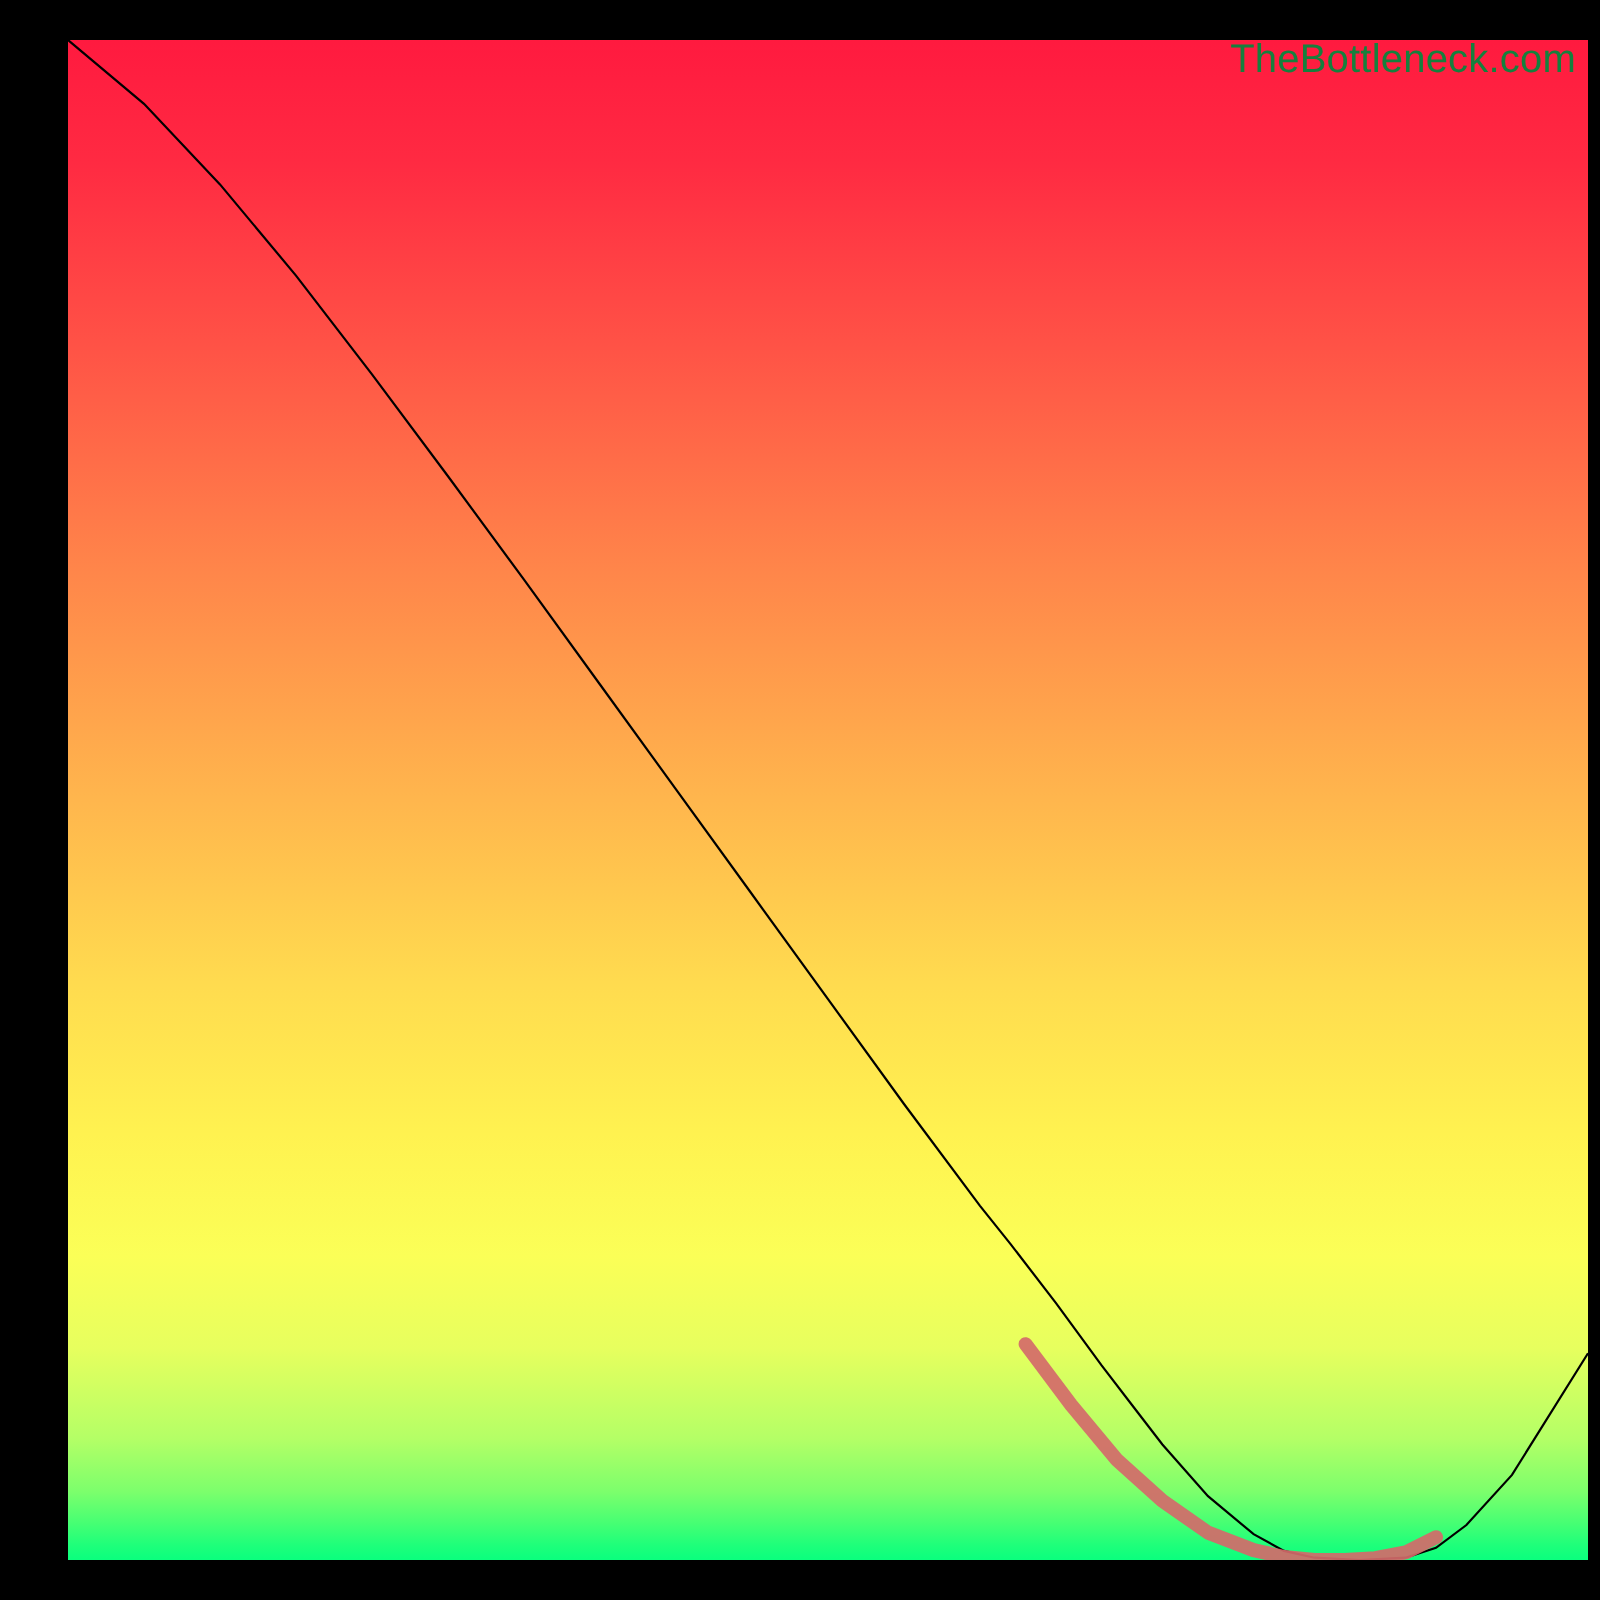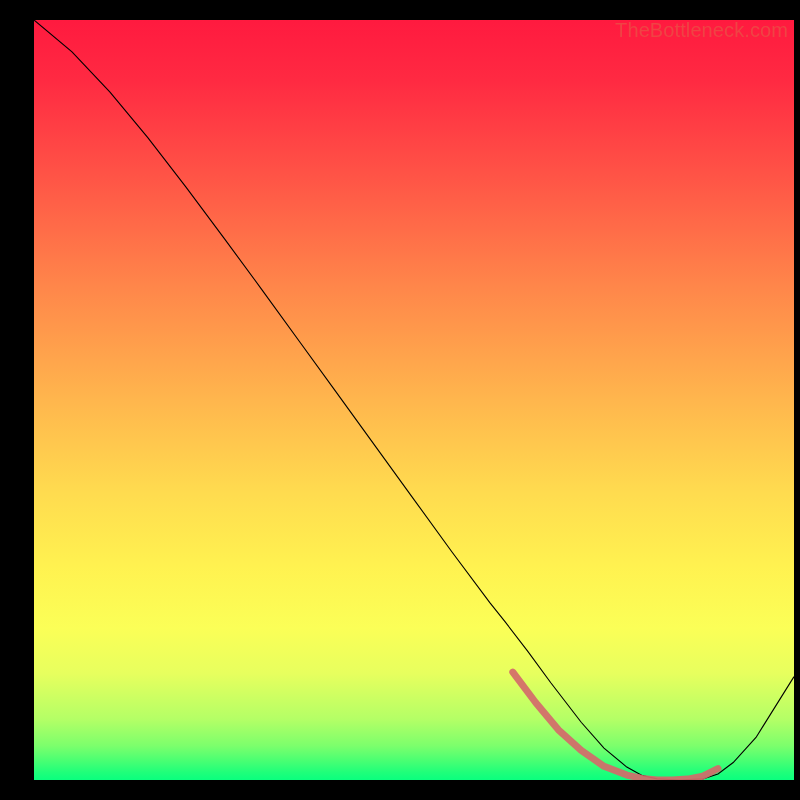--- a/index.html
+++ b/index.html
@@ -23,21 +23,21 @@
     position: absolute;
     left: 34px;
     top: 20px;
     width: 760px;
     height: 760px;
   }
   .watermark {
     position: absolute;
     top: -1px;
     right: 6px;
-    color: #ef4444;
+    color: #15803d;
     font-size: 20px;
     font-weight: 500;
     letter-spacing: 0.1px;
   }
   svg { display: block; }
 </style>
 </head>
 <body>
 
 <div class="frame"></div>

